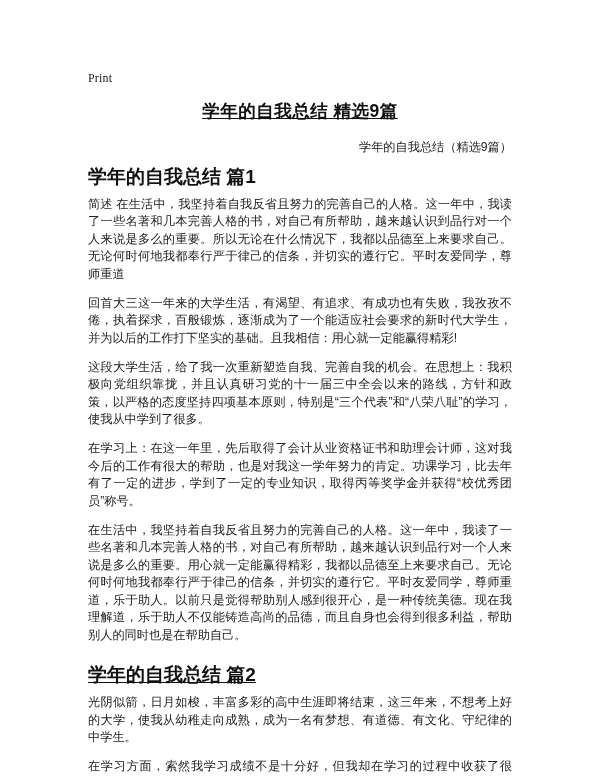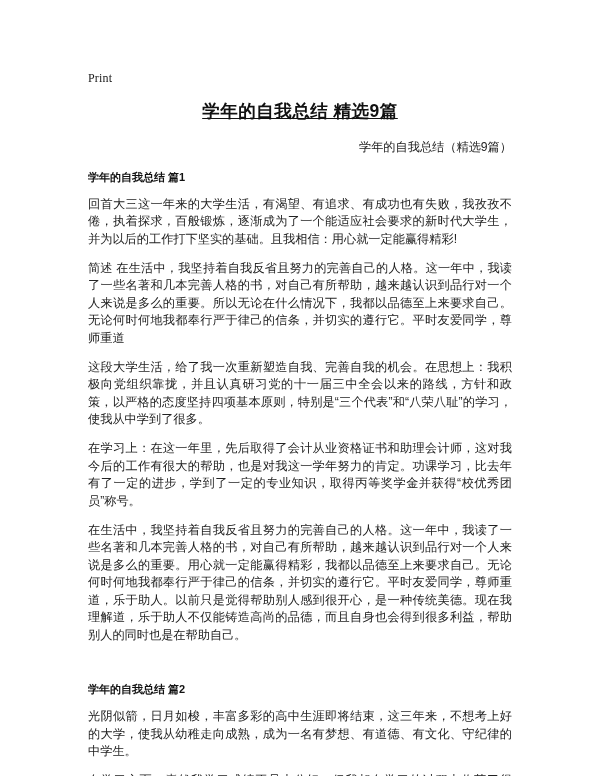--- a/index.html
+++ b/index.html
@@ -55,28 +55,29 @@
     text-decoration: underline;
   }
   .subtitle {
     font-size: 12.2px;
     line-height: 17.5px;
     color: #222222;
     margin: 0 0 11px 0;
     text-align: right;
   }
   .section-heading {
-    font-size: 11px;
+    font-size: 19px;
     line-height: 18px;
     font-weight: bold;
     color: #111111;
     margin: 0 0 10px 0;
   }
   .section-heading.spaced {
-    margin-top: 36px;
+    margin-top: 22px;
+    text-decoration: underline;
   }
   p.body-par {
     font-size: 12.2px;
     line-height: 17.5px;
     color: #222222;
     margin: 0 0 11.5px 0;
     text-align: justify;
     text-justify: inter-ideograph;
     word-break: break-all;
   }
@@ -94,22 +95,22 @@
   </div>
 
   <div class="content">
 
     <h1 class="doc-title">学年的自我总结 精选9篇</h1>
 
     <div class="subtitle">学年的自我总结（精选9篇）</div>
 
     <h2 class="section-heading">学年的自我总结 篇1</h2>
 
+    <p class="body-par">简述 在生活中，我坚持着自我反省且努力的完善自己的人格。这一年中，我读了一些名著和几本完善人格的书，对自己有所帮助，越来越认识到品行对一个人来说是多么的重要。所以无论在什么情况下，我都以品德至上来要求自己。无论何时何地我都奉行严于律己的信条，并切实的遵行它。平时友爱同学，尊师重道</p>
     <p class="body-par">回首大三这一年来的大学生活，有渴望、有追求、有成功也有失败，我孜孜不倦，执着探求，百般锻炼，逐渐成为了一个能适应社会要求的新时代大学生，并为以后的工作打下坚实的基础。且我相信：用心就一定能赢得精彩!</p>
-    <p class="body-par">简述 在生活中，我坚持着自我反省且努力的完善自己的人格。这一年中，我读了一些名著和几本完善人格的书，对自己有所帮助，越来越认识到品行对一个人来说是多么的重要。所以无论在什么情况下，我都以品德至上来要求自己。无论何时何地我都奉行严于律己的信条，并切实的遵行它。平时友爱同学，尊师重道</p>
     <p class="body-par">这段大学生活，给了我一次重新塑造自我、完善自我的机会。在思想上：我积极向党组织靠拢，并且认真研习党的十一届三中全会以来的路线，方针和政策，以严格的态度坚持四项基本原则，特别是“三个代表”和“八荣八耻”的学习，使我从中学到了很多。</p>
     <p class="body-par">在学习上：在这一年里，先后取得了会计从业资格证书和助理会计师，这对我今后的工作有很大的帮助，也是对我这一学年努力的肯定。功课学习，比去年有了一定的进步，学到了一定的专业知识，取得丙等奖学金并获得“校优秀团员”称号。</p>
     <p class="body-par">在生活中，我坚持着自我反省且努力的完善自己的人格。这一年中，我读了一些名著和几本完善人格的书，对自己有所帮助，越来越认识到品行对一个人来说是多么的重要。用心就一定能赢得精彩，我都以品德至上来要求自己。无论何时何地我都奉行严于律己的信条，并切实的遵行它。平时友爱同学，尊师重道，乐于助人。以前只是觉得帮助别人感到很开心，是一种传统美德。现在我理解道，乐于助人不仅能铸造高尚的品德，而且自身也会得到很多利益，帮助别人的同时也是在帮助自己。</p>
 
     <h2 class="section-heading spaced">学年的自我总结 篇2</h2>
 
     <p class="body-par">光阴似箭，日月如梭，丰富多彩的高中生涯即将结束，这三年来，不想考上好的大学，使我从幼稚走向成熟，成为一名有梦想、有道德、有文化、守纪律的中学生。</p>
     <p class="body-par">在学习方面，索然我学习成绩不是十分好，但我却在学习的过程中收获了很多。首先是我端正了学习态度。在我考进高中时，脑子里想的是好好放松从重压下解放出来的自我，不想考上好的大学，然而很快我就明白了，高中需努力认真的学习。在</p>
 
   </div>

